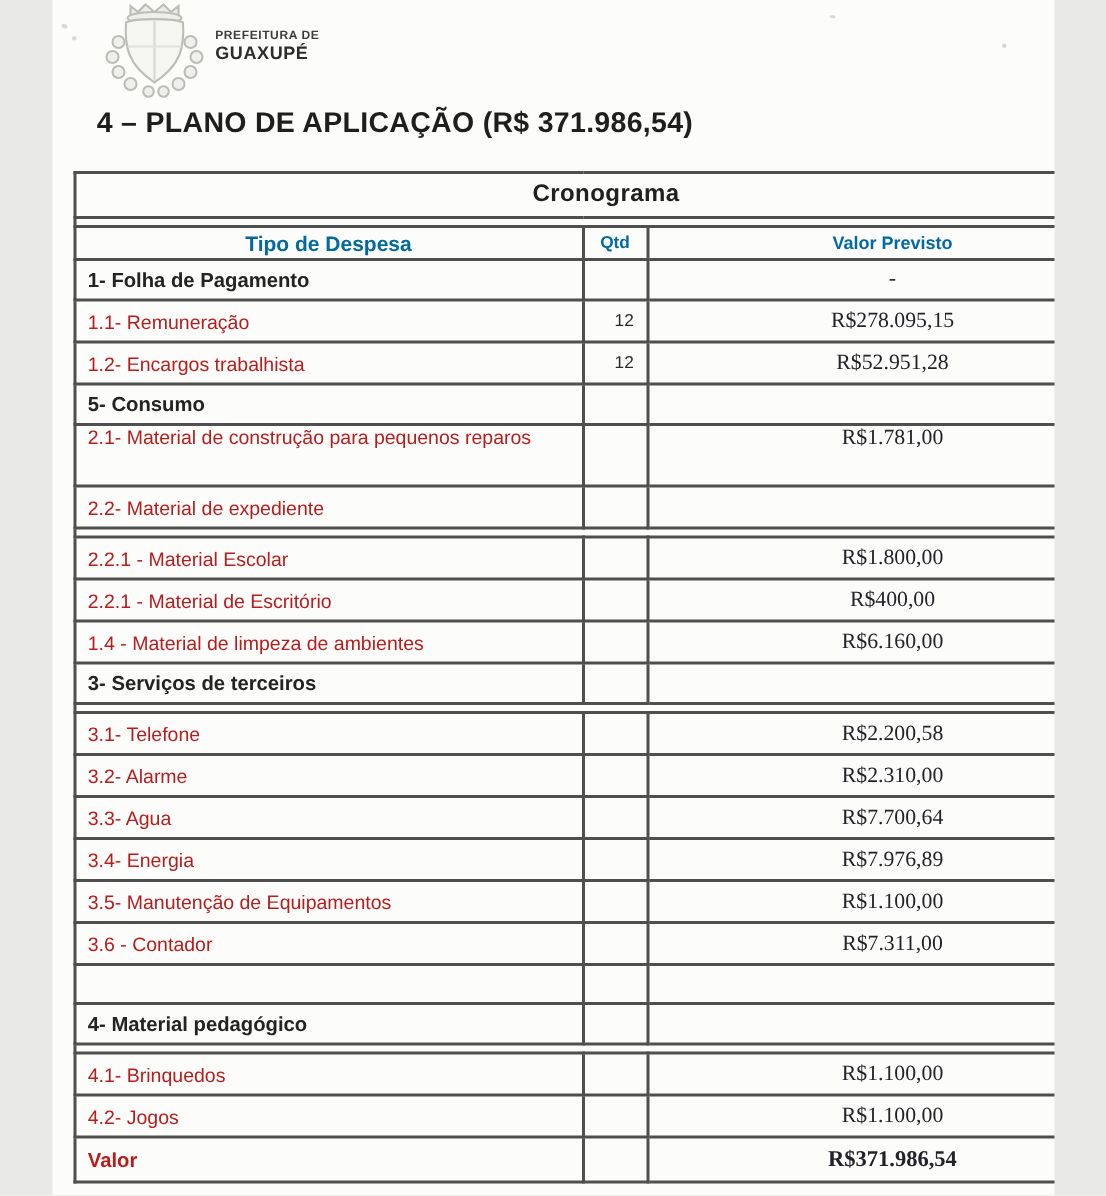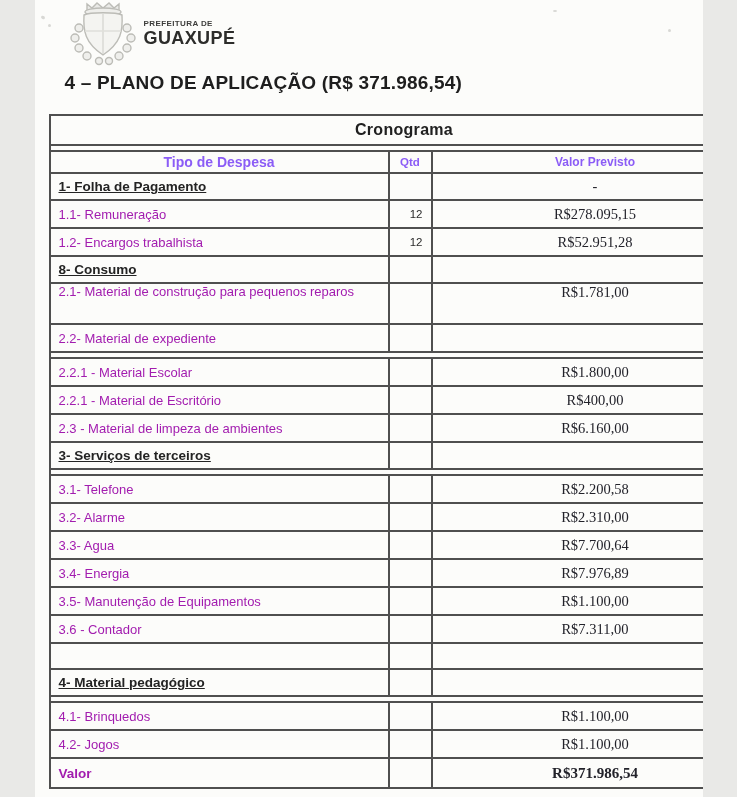--- a/index.html
+++ b/index.html
@@ -14,21 +14,21 @@
     background:var(--paper);
     font-family:"Liberation Sans",sans-serif;
     color:var(--text);
     overflow:hidden;
     margin:0 auto;
   }
   
   .crest{position:absolute;left:22px;top:0px;}
   .logo-text{position:absolute;left:109px;top:20px;line-height:1;}
   .logo-line1{display:block;font-size:8px;font-weight:bold;letter-spacing:.4px;color:#3d3d3b;}
-  .logo-line2{display:block;font-size:18px;font-weight:800;letter-spacing:.4px;color:#2c2c2a;margin-top:1px;}
+  .logo-line2{display:block;font-size:12px;font-weight:800;letter-spacing:.4px;color:#2c2c2a;margin-top:1px;}
   .doc-title{
     position:absolute;left:30px;top:72px;margin:0;
     font-size:19px;font-weight:bold;color:#1e1e1e;letter-spacing:.2px;
     white-space:nowrap;
   }
   
   .speck{position:absolute;background:#c9c9c4;border-radius:50%;opacity:.7;}
   
   table.budget{
     position:absolute;left:14px;top:114px;width:709px;
@@ -39,33 +39,33 @@
     border:2px solid var(--border);
     padding:0 8px;
     overflow:hidden;
   }
   table.budget{border:2px solid #3f3f3f;}
   .r-caption th{
     height:28px;font-size:16px;font-weight:bold;
     letter-spacing:.3px;color:#202020;
   }
   .r-gap td{height:4px;padding:0;}
-  .r-colhead th{height:20px;font-weight:bold;color:#8b5cf6;}
+  .r-colhead th{height:20px;font-weight:bold;color:#0369a1;}
   .r-colhead th:nth-child(1){font-size:14px;}
   .r-colhead th:nth-child(2){font-size:11.5px;}
   .r-colhead th:nth-child(3){font-size:12px;}
-  .c-label{text-align:left;font-size:13px;color:#a21caf;}
+  .c-label{text-align:left;font-size:13px;color:#b91c1c;}
   .c-qtd{text-align:right;font-size:11.5px;color:#2b2b2b;}
   .c-valor{
     text-align:center;
     font-family:"Liberation Serif",serif;
     font-size:14.5px;color:#22222a;
   }
   .r-section td{height:25px;}
-  .r-section .c-label{font-weight:bold;font-size:13.5px;color:#232323;text-decoration:underline;}
+  .r-section .c-label{font-weight:bold;font-size:13.5px;color:#232323;}
   .r-item td{height:26px;}
   .r-tall td{height:39px;vertical-align:top;padding-top:4px;}
   .r-blank td{height:24px;}
   .r-total td{height:28px;}
   .r-total .c-label{font-weight:bold;font-size:13.5px;}
   .r-total .c-valor{font-weight:bold;font-size:15px;}
 </style>
 </head>
 <body>
 
@@ -134,21 +134,21 @@
           <td class="c-label">1.1- Remuneração</td>
           <td class="c-qtd">12</td>
           <td class="c-valor">R$278.095,15</td>
         </tr>
         <tr class="r-item">
           <td class="c-label">1.2- Encargos trabalhista</td>
           <td class="c-qtd">12</td>
           <td class="c-valor">R$52.951,28</td>
         </tr>
         <tr class="r-section">
-          <td class="c-label">8- Consumo</td>
+          <td class="c-label">5- Consumo</td>
           <td class="c-qtd"></td>
           <td class="c-valor"></td>
         </tr>
         <tr class="r-tall">
           <td class="c-label">2.1- Material de construção para pequenos reparos</td>
           <td class="c-qtd"></td>
           <td class="c-valor">R$1.781,00</td>
         </tr>
         <tr class="r-item">
           <td class="c-label">2.2- Material de expediente</td>
@@ -162,21 +162,21 @@
           <td class="c-label">2.2.1 - Material Escolar</td>
           <td class="c-qtd"></td>
           <td class="c-valor">R$1.800,00</td>
         </tr>
         <tr class="r-item">
           <td class="c-label">2.2.1 - Material de Escritório</td>
           <td class="c-qtd"></td>
           <td class="c-valor">R$400,00</td>
         </tr>
         <tr class="r-item">
-          <td class="c-label">2.3 - Material de limpeza de ambientes</td>
+          <td class="c-label">1.4 - Material de limpeza de ambientes</td>
           <td class="c-qtd"></td>
           <td class="c-valor">R$6.160,00</td>
         </tr>
         <tr class="r-section">
           <td class="c-label">3- Serviços de terceiros</td>
           <td class="c-qtd"></td>
           <td class="c-valor"></td>
         </tr>
         <tr class="r-gap">
           <td colspan="3"></td>

